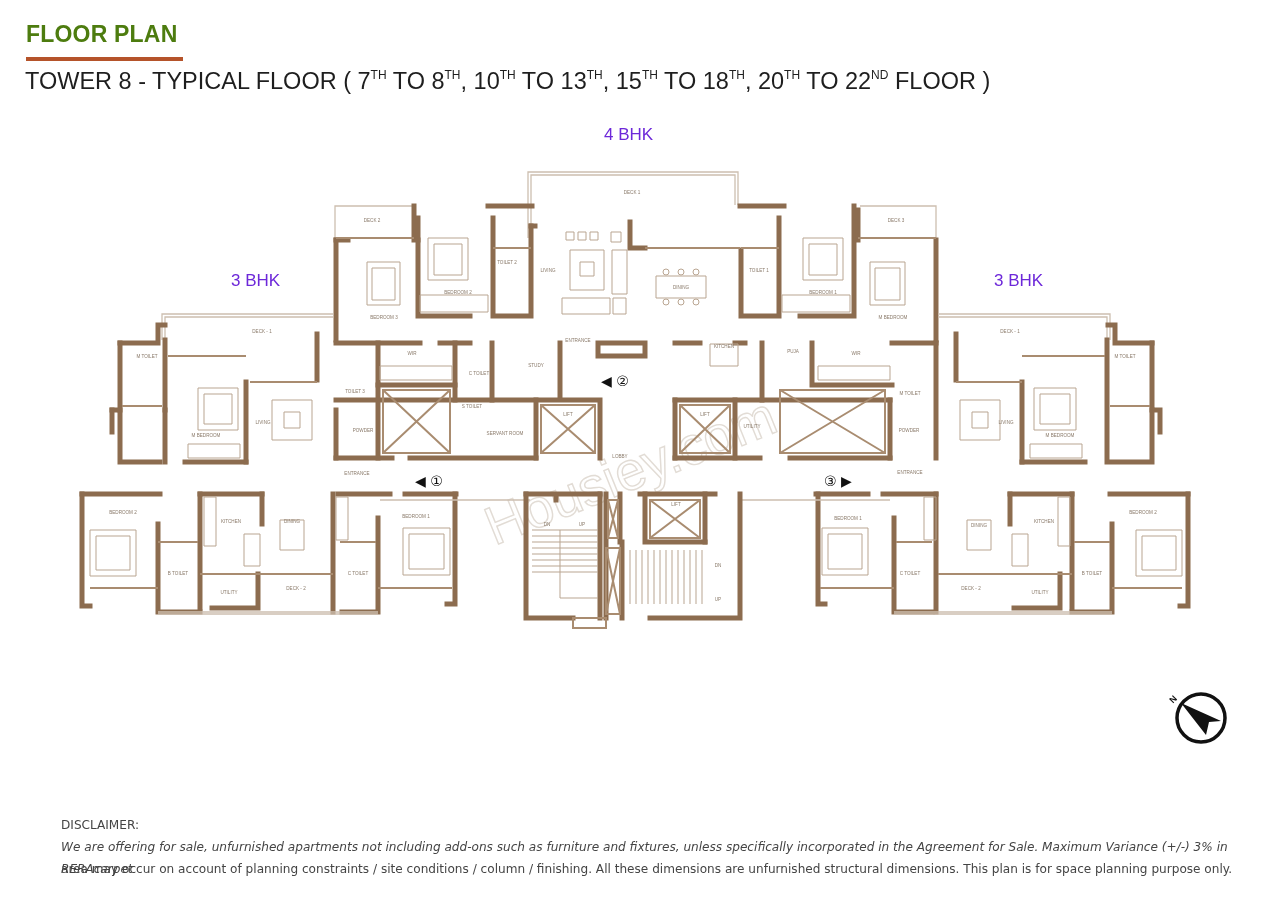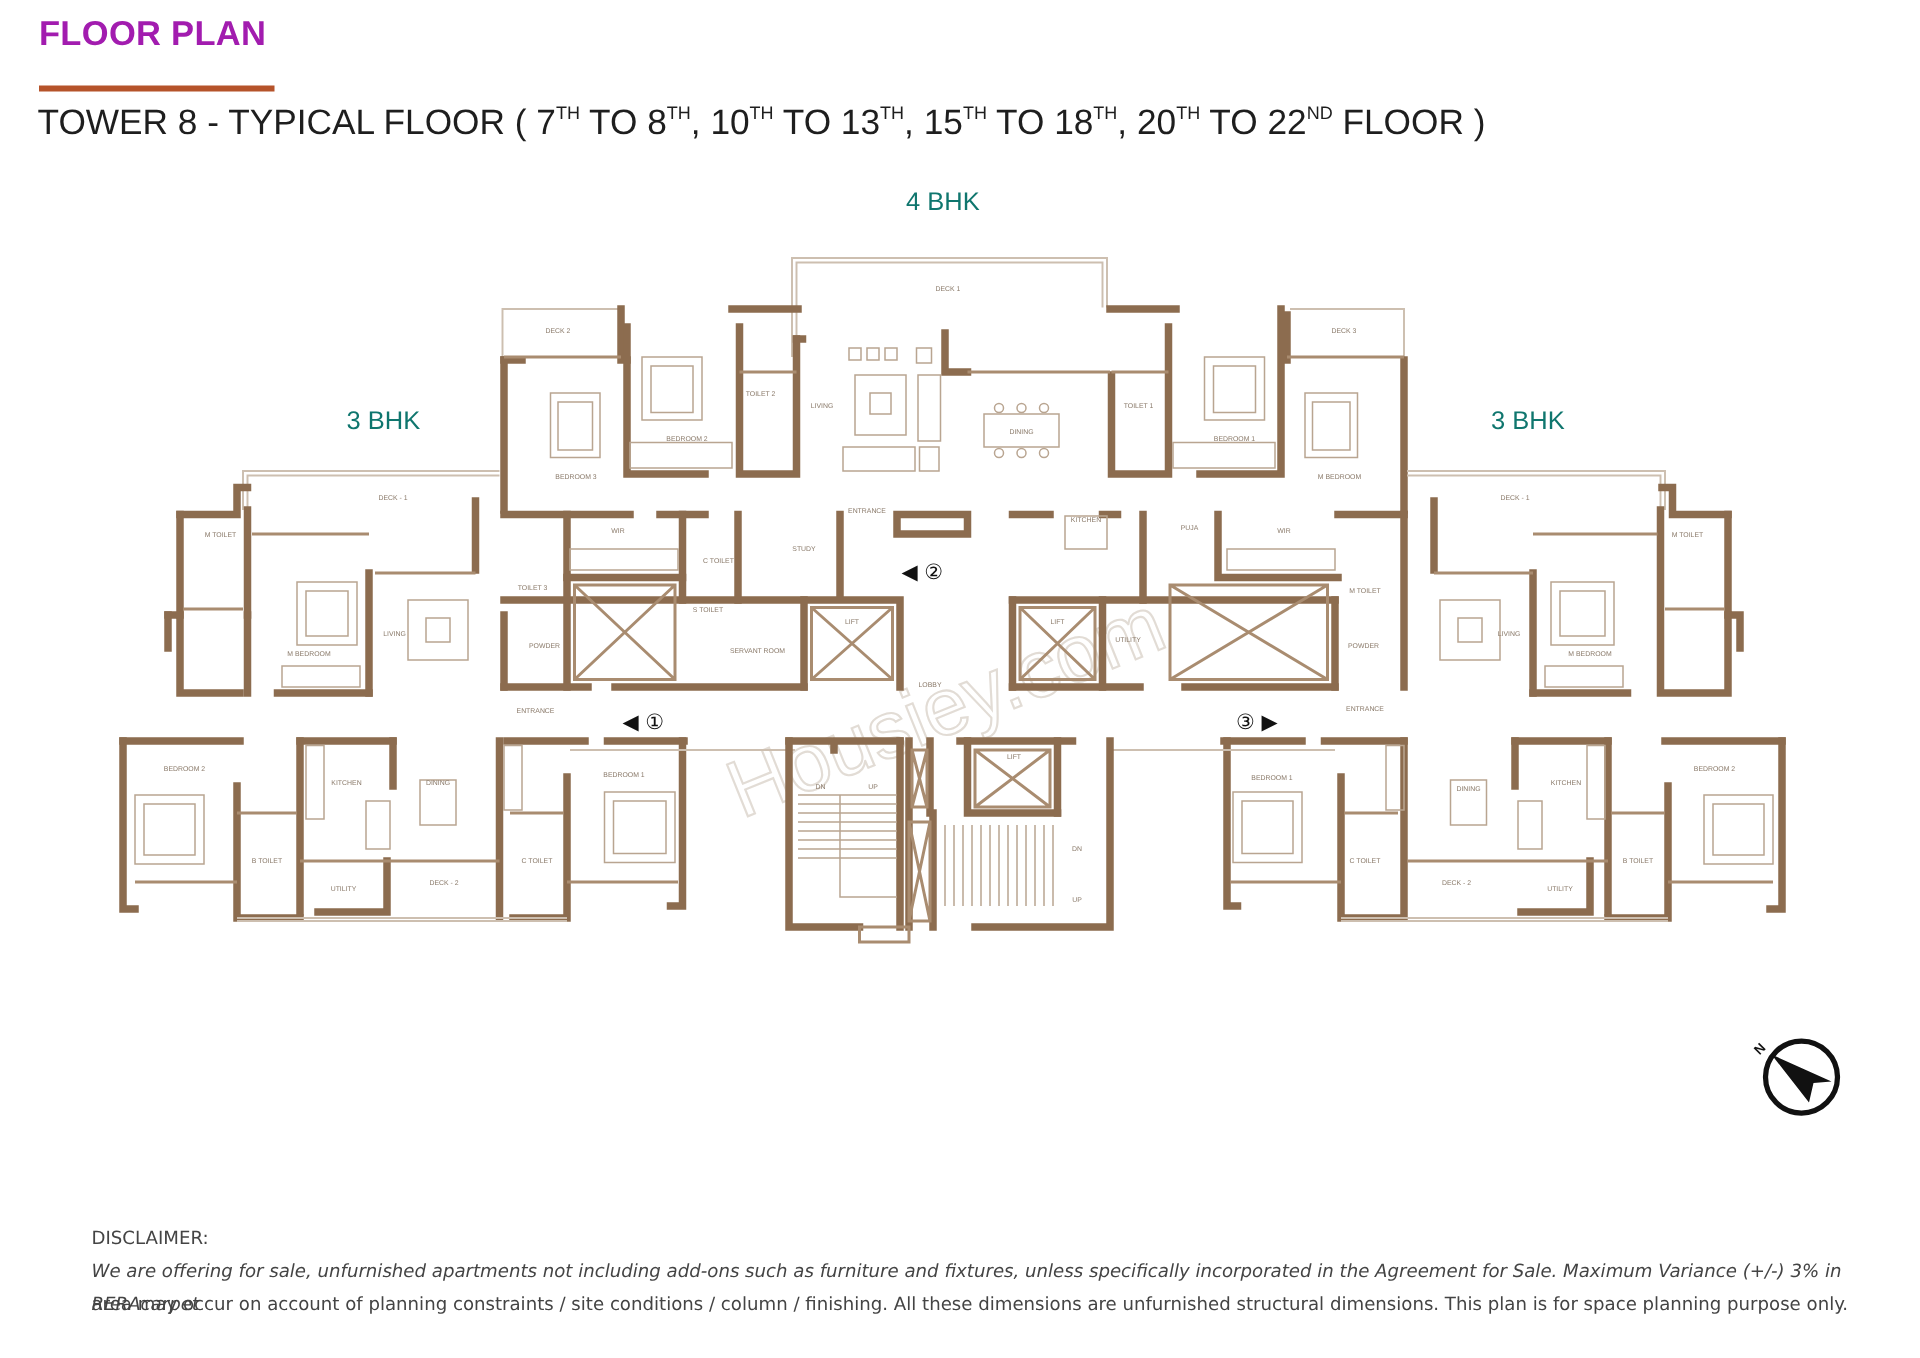--- a/index.html
+++ b/index.html
@@ -1,21 +1,21 @@
 <!DOCTYPE html>
 <html><head>
 <meta charset="utf-8">
 <style>
   html,body{margin:0;padding:0;background:#ffffff;}
   body{width:1280px;height:905px;position:relative;overflow:hidden;font-family:"Liberation Sans",sans-serif;color:#1a1a1a;}
-  .hdr-title{position:absolute;left:26px;top:9px;font-size:23px;font-weight:bold;color:#a21caf;letter-spacing:0.2px;}
+  .hdr-title{position:absolute;left:26px;top:21px;font-size:23px;font-weight:bold;color:#4d7c0f;letter-spacing:0.2px;}
   .hdr-rule{position:absolute;left:26px;top:57px;width:157px;height:4px;background:#b5532a;}
   .subtitle{position:absolute;left:25px;top:68px;font-size:23.5px;font-weight:normal;color:#1e1e1e;white-space:nowrap;}
   .subtitle sup{font-size:12px;vertical-align:10px;}
-  .unit-label{position:absolute;font-size:17px;color:#0f766e;}
+  .unit-label{position:absolute;font-size:17px;color:#6d28d9;}
   svg.plan{position:absolute;left:0;top:0;}
   .wall{fill:none;stroke:#8c6c4f;stroke-width:5;stroke-linecap:square;}
   .wall-thin{fill:none;stroke:#a98c70;stroke-width:2;}
   .glass{fill:none;stroke:#cdbfb0;stroke-width:1.3;}
   .furn{fill:none;stroke:#b9a591;stroke-width:1;}
   .rm{font-family:"Liberation Sans",sans-serif;font-size:4.6px;fill:#8a7a6a;text-anchor:middle;}
   .entry{font-family:"DejaVu Sans",sans-serif;font-size:14px;fill:#111;}
   .wm{font-family:"Liberation Sans",sans-serif;font-size:54px;fill:none;stroke:#e2dcd5;stroke-width:1.4;}
   .disc{position:absolute;left:61px;font-family:"DejaVu Sans",sans-serif;font-size:12.1px;color:#444;line-height:22px;}
   .compass{position:absolute;left:1165px;top:688px;width:64px;height:58px;}

